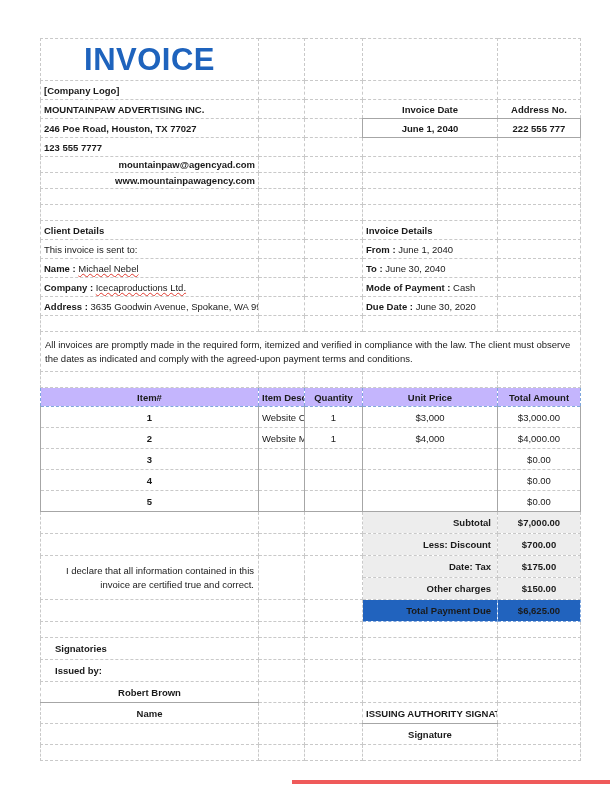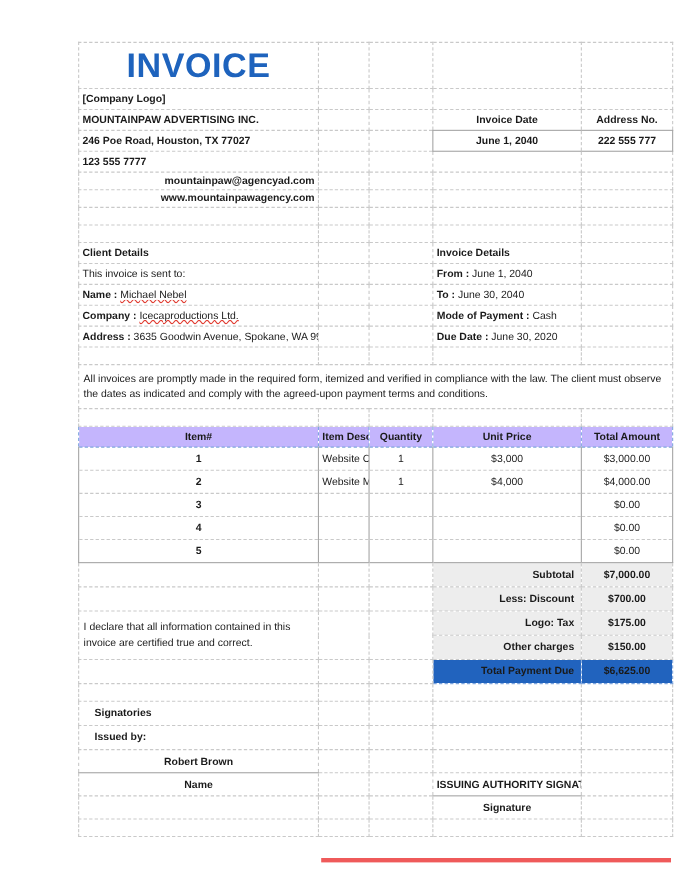--- a/index.html
+++ b/index.html
@@ -21,21 +21,20 @@
     left: 40px;
     top: 38px;
     width: 540px;
     background: #ffffff;
   }
 
   table.grid {
     border-collapse: collapse;
     table-layout: fixed;
     width: 540px;
-    margin-left: 31px;
   }
   table.grid td {
     border: 1px dashed #c9c9c9;
     padding: 0 3px;
     vertical-align: middle;
     font-size: 9.5px;
     color: #1a1a1a;
     height: 16px;
     box-sizing: border-box;
     overflow: hidden;
@@ -166,20 +165,21 @@
     border: 1px dashed #7fa6dd !important;
   }
 
   
   .declare {
     font-size: 9.6px;
     line-height: 1.45;
     white-space: normal !important;
     vertical-align: top;
     padding: 3px 4px !important;
+    text-align: right;
   }
 
   
   .sig-label {
     font-weight: bold;
     font-size: 10px;
     padding-left: 14px !important;
     height: 22px !important;
   }
   .sig-name {
@@ -450,21 +450,21 @@
         <td></td>
         <td></td>
         <td class="tot-label">Less: Discount</td>
         <td class="tot-value">$700.00</td>
       </tr>
 
       <tr>
         <td class="declare" rowspan="2">I declare that all information contained in this invoice are certified true and correct.</td>
         <td rowspan="2"></td>
         <td rowspan="2"></td>
-        <td class="tot-label">Logo: Tax</td>
+        <td class="tot-label">Date: Tax</td>
         <td class="tot-value">$175.00</td>
       </tr>
       <tr>
         <td class="tot-label">Other charges</td>
         <td class="tot-value">$150.00</td>
       </tr>
 
       <tr>
         <td></td>
         <td></td>

